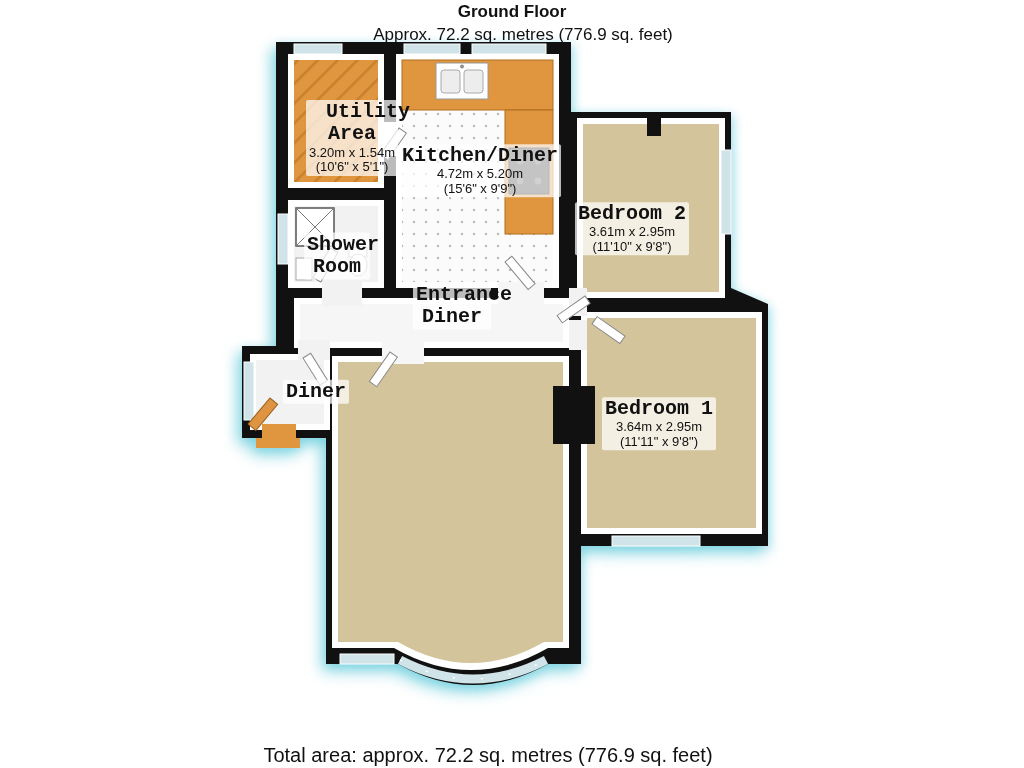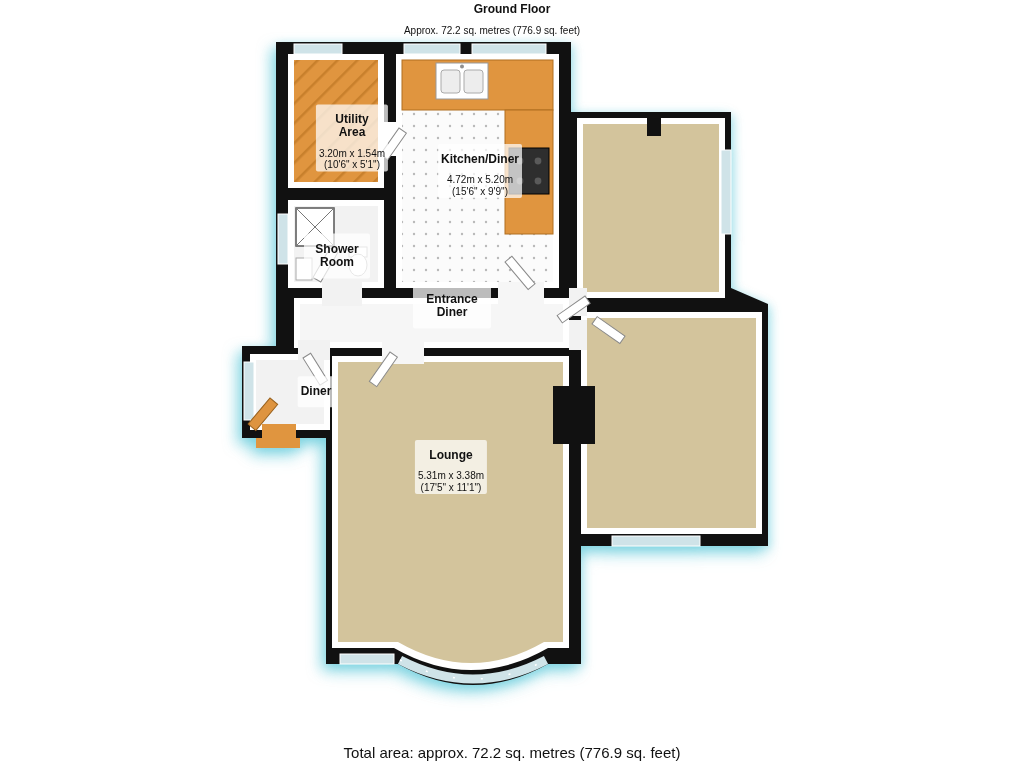--- a/index.html
+++ b/index.html
@@ -9,39 +9,39 @@
     font-family:"Liberation Sans", sans-serif;
     color:#111;
   }
   .stage{position:absolute;inset:0;}
   svg.plan{
     position:absolute;left:0;top:0;
     filter:drop-shadow(-5px 6px 7px rgba(60,190,210,.5)) drop-shadow(3px 3px 5px rgba(60,190,210,.35));
   }
   .hdr-title{
     position:absolute;left:512px;top:2px;transform:translateX(-50%);
-    font-size:12px;font-weight:bold;white-space:nowrap;
+    font-size:17px;font-weight:bold;white-space:nowrap;
   }
   .hdr-sub{
-    position:absolute;left:492px;top:25px;transform:translateX(-50%);
-    font-size:10px;white-space:nowrap;
+    position:absolute;left:523px;top:25px;transform:translateX(-50%);
+    font-size:17px;white-space:nowrap;
   }
   .ftr{
-    position:absolute;left:512px;top:744px;transform:translateX(-50%);
-    font-size:15px;white-space:nowrap;
+    position:absolute;left:488px;top:744px;transform:translateX(-50%);
+    font-size:20px;white-space:nowrap;
   }
   .label{
     position:absolute;transform:translate(-50%,-50%);
     text-align:center;line-height:1.12;
     background:rgba(255,255,255,.72);
     padding:1px 3px;border-radius:2px;
     z-index:5;
   }
-  .room-name{font-weight:bold;font-size:12px;margin:8px auto;}
-  .room-dims{font-size:10px;white-space:nowrap;}
+  .room-name{font-weight:bold;font-size:20px;margin:0 auto;font-family:Liberation Mono, monospace;}
+  .room-dims{font-size:13px;white-space:nowrap;}
   .door{fill:#ffffff;stroke:#8a8a8a;stroke-width:1;}
   .door-wood{fill:#de9440;stroke:#9a621e;stroke-width:1;}
   .win{fill:#cfe3e8;stroke:#ffffff;stroke-width:1;}
 </style>
 </head>
 <body>
 
 <div class="stage">
 
   <svg class="plan" width="1024" height="768" viewBox="0 0 1024 768">
@@ -189,34 +189,39 @@
     <div class="room-dims">3.20m x 1.54m</div>
     <div class="room-dims">(10'6" x 5'1")</div>
   </div>
 
   <div class="label" style="left:480px;top:171px">
     <div class="room-name">Kitchen/Diner</div>
     <div class="room-dims">4.72m x 5.20m</div>
     <div class="room-dims">(15'6" x 9'9")</div>
   </div>
 
+  <div class="label" style="left:632px;top:229px">
+    <div class="room-name">Bedroom 2</div>
+    <div class="room-dims">3.61m x 2.95m</div>
+    <div class="room-dims">(11'10" x 9'8")</div>
+  </div>
 
   <div class="label" style="left:337px;top:256px">
     <div class="room-name" style="width:60px">Shower Room</div>
   </div>
 
   <div class="label" style="left:452px;top:306px">
     <div class="room-name" style="width:72px">Entrance Diner</div>
   </div>
 
   <div class="label" style="left:316px;top:392px">
     <div class="room-name">Diner</div>
   </div>
 
-  <div class="label" style="left:451px;top:467px">
-    <div class="room-name">Lounge</div>
-    <div class="room-dims">5.31m x 3.38m</div>
-    <div class="room-dims">(17'5" x 11'1")</div>
-  </div>
-
+
+  <div class="label" style="left:659px;top:424px">
+    <div class="room-name">Bedroom 1</div>
+    <div class="room-dims">3.64m x 2.95m</div>
+    <div class="room-dims">(11'11" x 9'8")</div>
+  </div>
 
   <div class="ftr">Total area: approx. 72.2 sq. metres (776.9 sq. feet)</div>
 </div>
 
 </body></html>

